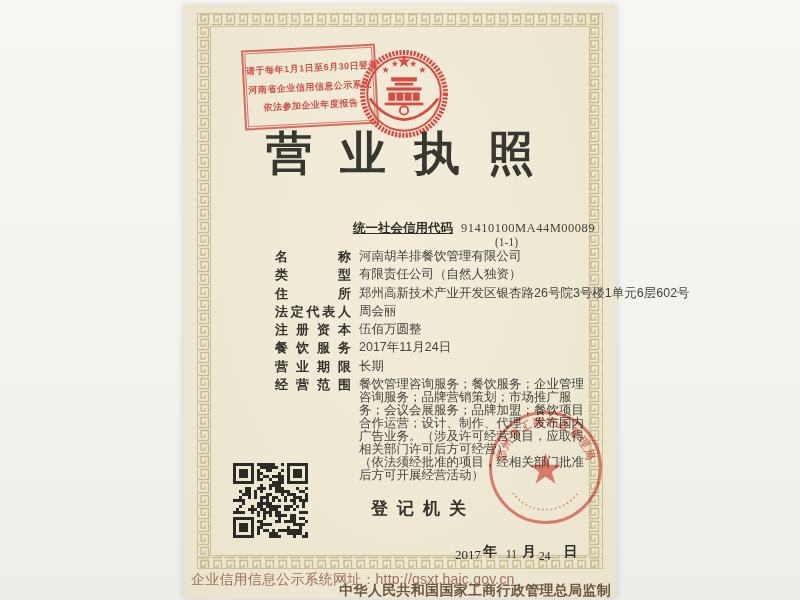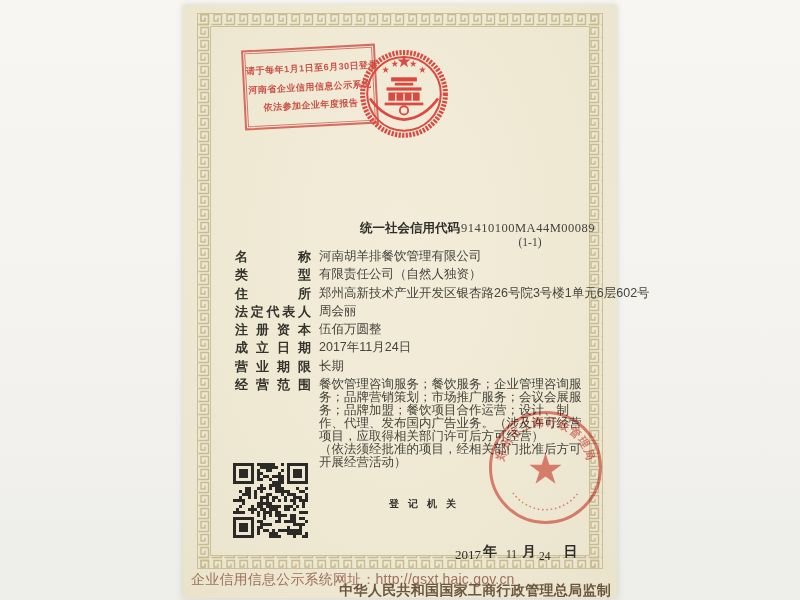--- a/index.html
+++ b/index.html
@@ -15,32 +15,32 @@
          display:flex;flex-direction:column;justify-content:center;}
   .stamp-line{font-size:9px;font-weight:bold;color:rgba(198,58,50,.88);text-align:center;
          line-height:2.1;letter-spacing:.5px;white-space:nowrap;}
   .emblem{position:absolute;left:175px;top:41px;}
   .title{position:absolute;left:0;right:0;top:118px;text-align:center;
          font-family:"Liberation Serif",serif;font-weight:bold;font-size:46px;color:#393731;
          letter-spacing:28px;padding-left:28px;white-space:nowrap;}
   .subtitle{position:absolute;left:0;right:0;top:179px;text-align:center;
          font-family:"Liberation Serif",serif;font-size:20px;color:#3c3a34;letter-spacing:5px;}
   .code-row{position:absolute;top:215px;right:22px;font-size:12.5px;color:#45433c;white-space:nowrap;}
-  .code-label{font-weight:bold;color:#312f29;margin-right:1px;}
+  .code-label{font-weight:bold;color:#312f29;margin-right:8px;text-decoration:underline;}
   .code-value{font-family:"Liberation Serif",serif;letter-spacing:.5px;}
-  .page-no{position:absolute;top:231px;right:52px;width:70px;text-align:center;
+  .page-no{position:absolute;top:231px;right:52px;width:70px;text-align:left;
          font-size:11.5px;color:#45433c;font-family:"Liberation Serif",serif;}
   .fields{position:absolute;left:52px;top:245px;width:356px;}
   .frow{display:flex;align-items:flex-start;margin-bottom:4.8px;}
   .flabel{width:76px;flex:0 0 76px;font-size:13px;font-weight:bold;color:#34322b;
-         text-align:justify;text-align-last:justify;line-height:13.5px;}
+         text-align:justify;text-align-last:justify;line-height:13.5px;margin-left:40px;}
   .fvalue{margin-left:8px;font-size:12.5px;color:#46443d;line-height:13.5px;white-space:nowrap;}
   .fvalue.scope{white-space:pre-wrap;width:268px;line-height:13px;}
   .qr{position:absolute;left:50px;top:458px;width:78px;height:78px;}
-  .reg-label{position:absolute;left:206px;top:492px;font-size:10px;font-weight:bold;
+  .reg-label{position:absolute;left:188px;top:492px;font-size:17px;font-weight:bold;
          color:#33312b;letter-spacing:9px;white-space:nowrap;}
   .seal{position:absolute;left:300px;top:400px;opacity:.85;mix-blend-mode:multiply;}
   .date-row{position:absolute;left:272px;top:537px;width:150px;white-space:nowrap;color:#2f2d28;}
   .date-row .cn{font-size:14px;font-weight:bold;display:inline-block;}
   .date-row .num{font-family:"Liberation Serif",serif;font-size:11.5px;display:inline-block;text-align:right;}
   .d-year{font-size:13px !important;transform:translateY(3px);}
   .d-month{transform:translateY(2px);margin-left:9px;}
   .d-day{transform:translateY(4px);margin-left:3px;}
   .y-suf{margin-left:2px;} .m-suf{margin-left:5px;} .d-suf{margin-left:13px;}
   .footer-left{position:absolute;left:8px;top:566px;font-size:14px;color:#9f705c;letter-spacing:.2px;}
@@ -92,20 +92,21 @@
         <g stroke="#efe9d4" stroke-width="1.6">
           <line x1="41" y1="51.5" x2="41" y2="59.5"></line>
             <line x1="50" y1="51.5" x2="50" y2="59.5"></line>
             <line x1="59" y1="51.5" x2="59" y2="59.5"></line>
         </g>
         <circle cx="50" cy="70" r="4.5" fill="none" stroke-width="2"></circle>
         <path d="M13,57 Q28,78 50,80 Q72,78 87,57" fill="none" stroke-width="3"></path>
       </g>
     </svg>
 
+    <div class="title">营业执照</div>
 
     <div class="code-row">
       <span class="code-label">统一社会信用代码</span><span class="code-value">91410100MA44M00089</span>
     </div>
     <div class="page-no">(1-1)</div>
 
     <div class="fields">
       <div class="frow">
         <span class="flabel">名称</span>
         <span class="fvalue">河南胡羊排餐饮管理有限公司</span>
@@ -120,21 +121,21 @@
       </div>
       <div class="frow">
         <span class="flabel">法定代表人</span>
         <span class="fvalue">周会丽</span>
       </div>
       <div class="frow">
         <span class="flabel">注册资本</span>
         <span class="fvalue">伍佰万圆整</span>
       </div>
       <div class="frow">
-        <span class="flabel">成立日期</span>
+        <span class="flabel">餐饮服务</span>
         <span class="fvalue">2017年11月24日</span>
       </div>
       <div class="frow">
         <span class="flabel">营业期限</span>
         <span class="fvalue">长期</span>
       </div>
       <div class="frow">
         <span class="flabel">经营范围</span>
         <span class="fvalue scope">餐饮管理咨询服务；餐饮服务；企业管理咨询服务；品牌营销策划；市场推广服务；会议会展服务；品牌加盟；餐饮项目合作运营；设计、制作、代理、发布国内广告业务。（涉及许可经营项目，应取得相关部门许可后方可经营）
 （依法须经批准的项目，经相关部门批准后方可开展经营活动）</span>

